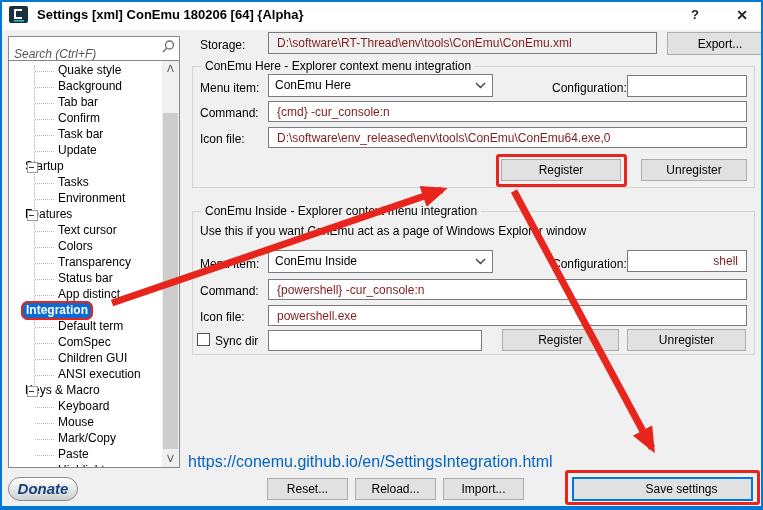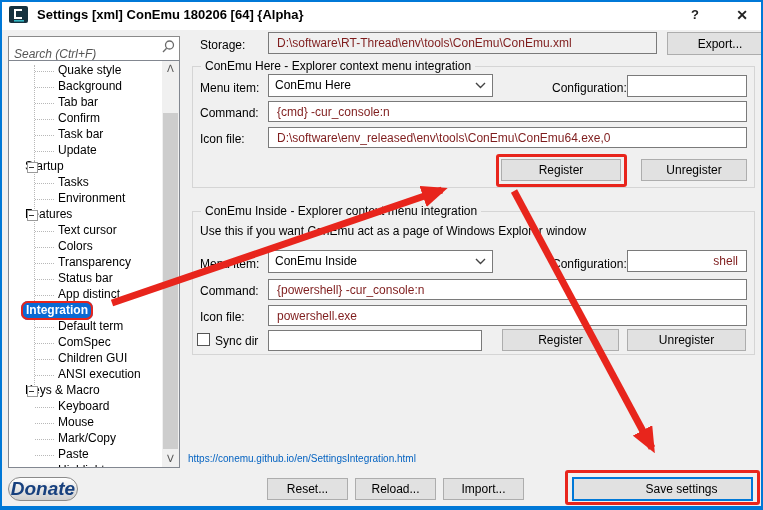--- a/index.html
+++ b/index.html
@@ -33,34 +33,34 @@
   .tree-row.child::before{content:"";position:absolute;left:26px;top:8px;width:19px;border-top:1px dotted #b8b8b8;}
   .tree-guide{position:absolute;left:25px;top:4px;width:0;border-left:1px dotted #b8b8b8;z-index:0;}
   .sel-badge{background:#0a6ad4;color:#fff;font-weight:bold;border:2px solid #e8251c;border-radius:7px;padding:0 3px 1px 3px;margin-left:-4px;position:relative;z-index:2;}
   
   .v-scroll{position:absolute;right:0;top:0;bottom:0;width:17px;background:#f0f0f0;}
   .v-scroll .arrow{position:absolute;left:0;width:17px;height:16px;color:#555;font-size:10px;text-align:center;line-height:15px;}
   .v-scroll .arr-up{top:0;}
   .v-scroll .arr-dn{bottom:0;}
   .v-scroll .thumb{position:absolute;left:1px;width:15px;top:52px;height:336px;background:#cdcdcd;}
   
-  .donate{position:absolute;left:8px;top:477px;width:70px;height:24px;border:1px solid #8b8b8b;border-radius:12px;background:linear-gradient(#ffffff,#cfcfcf);color:#17407e;font-weight:bold;font-style:italic;font-size:19px;text-align:center;line-height:22px;cursor:pointer;}
+  .donate{position:absolute;left:8px;top:477px;width:70px;height:24px;border:1px solid #8b8b8b;border-radius:12px;background:linear-gradient(#ffffff,#cfcfcf);color:#17407e;font-weight:bold;font-style:italic;font-size:15px;text-align:center;line-height:22px;cursor:pointer;}
   
   .lbl{position:absolute;font-size:12px;white-space:nowrap;}
   .field{position:absolute;border:1px solid #7a7a7a;background:#fff;font-family:"Liberation Sans",sans-serif;font-size:12px;padding:1px 8px;color:#7f1d1d;}
   .field.ro{background:#f0f0f0;}
   .btn{position:absolute;background:#e1e1e1;border:1px solid #adadad;font-family:"Liberation Sans",sans-serif;font-size:12px;text-align:center;color:#000;cursor:pointer;padding:0;}
   .btn.default-focus{border:2px solid #0078d7;}
   .combo{position:absolute;background:#fff;border:1px solid #7a7a7a;cursor:pointer;}
   .combo .combo-text{position:absolute;left:6px;top:0;line-height:21px;font-size:12px;}
   .combo .chev{position:absolute;right:6px;top:7px;}
   .groupbox{position:absolute;border:1px solid #d5d5d5;}
   .group-title{position:absolute;left:8px;top:-8px;background:#f0f0f0;padding:0 4px;font-size:12px;white-space:nowrap;}
   .checkbox{position:absolute;width:13px;height:13px;border:1px solid #555;background:#fff;cursor:pointer;}
-  .link{position:absolute;color:#0563c1;font-size:10px;text-decoration:none;cursor:pointer;}
+  .link{position:absolute;color:#0563c1;font-size:16px;text-decoration:none;cursor:pointer;}
   
   .red-box{position:absolute;border:3px solid #e8251c;border-radius:3px;pointer-events:none;z-index:55;}
   .arrows{position:absolute;inset:0;pointer-events:none;z-index:56;}
 </style>
 </head>
 <body>
 
 <div class="window">
 
   <div class="titlebar">

